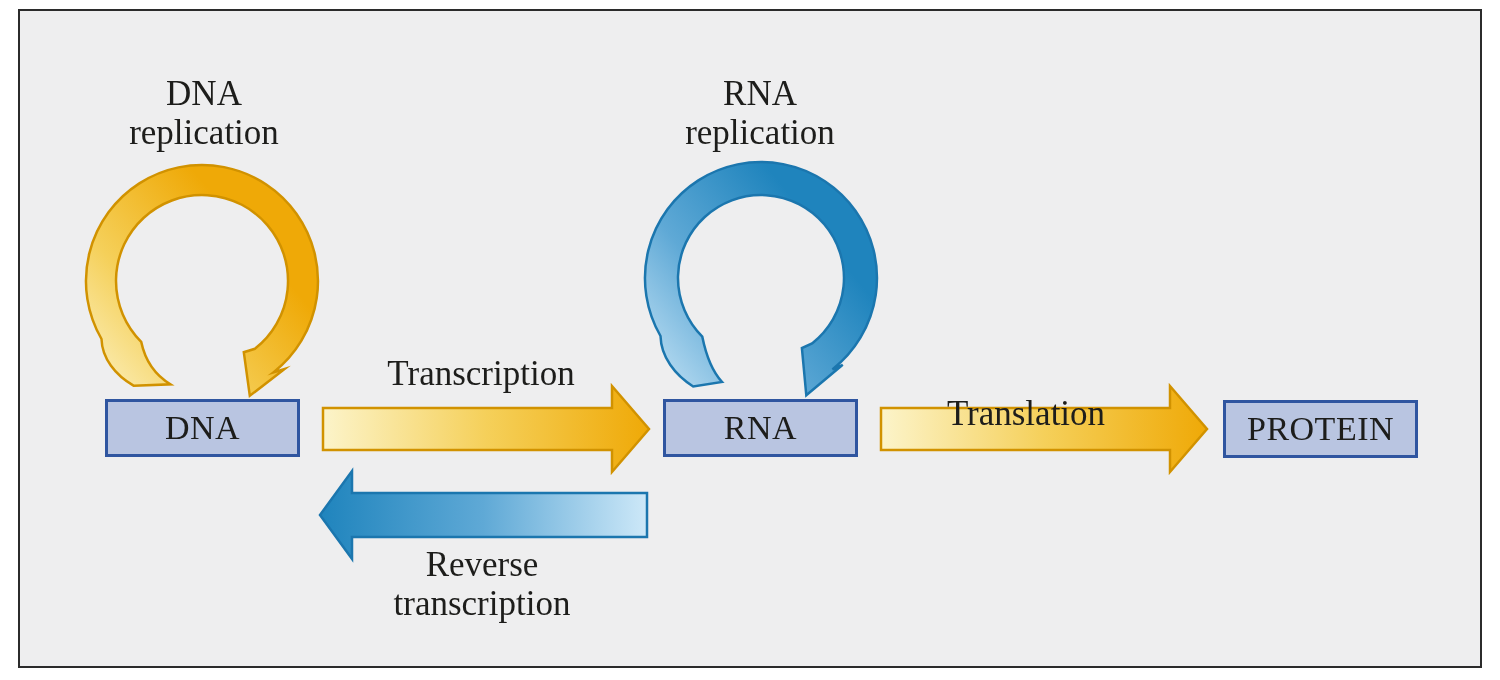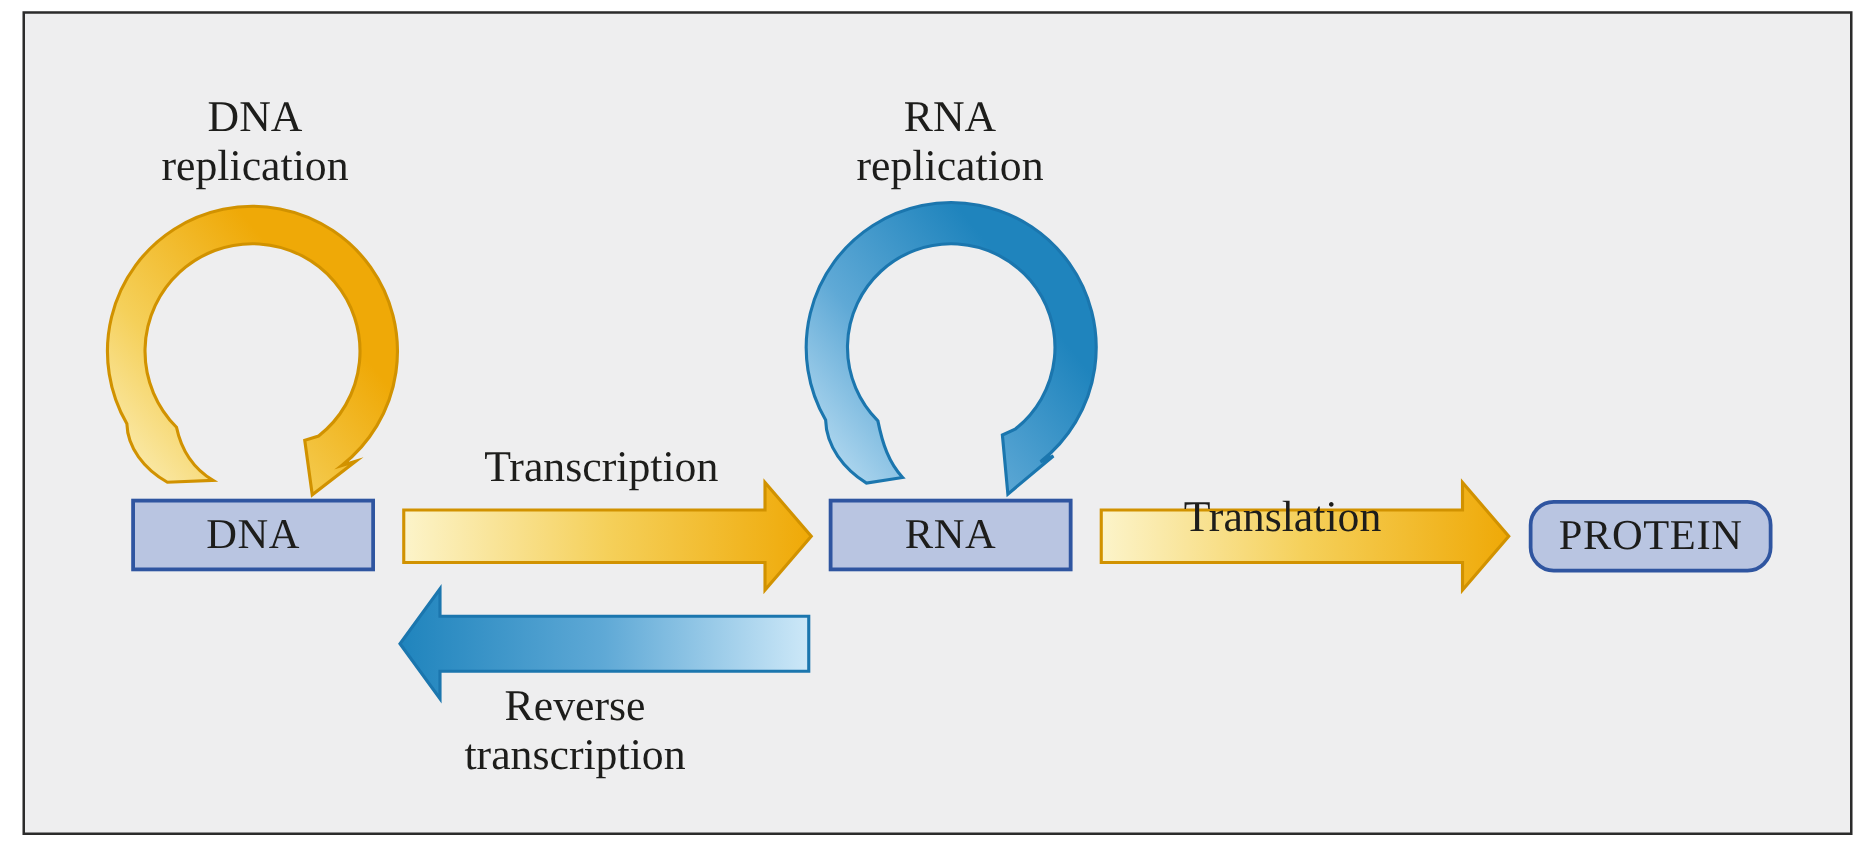--- a/index.html
+++ b/index.html
@@ -39,36 +39,36 @@
     display: flex;
     align-items: center;
     justify-content: center;
     font-size: 34px;
     letter-spacing: 0.5px;
     color: #1d1d1b;
     z-index: 2;
   }
   .node-dna { left: 105px; top: 399px; }
   .node-rna { left: 663px; top: 399px; }
-  .node-protein { left: 1223px; top: 400px; border-radius: 20px; }
+  .node-protein { left: 1223px; top: 400px; }
   .label {
     position: absolute;
     transform: translateX(-50%);
     text-align: center;
     font-size: 35px;
     line-height: 39px;
     color: #1d1d1b;
     white-space: nowrap;
     z-index: 2;
   }
   .label-dna-replication { left: 204px; top: 74px; }
   .label-rna-replication { left: 760px; top: 74px; }
   .label-transcription { left: 481px; top: 354px; }
   .label-translation { left: 1026px; top: 354px; margin-top: 40px; }
-  .label-reverse-transcription { left: 460px; top: 545px; }
+  .label-reverse-transcription { left: 482px; top: 545px; }
 </style>
 </head>
 <body>
 
 <div class="stage">
 
   <div class="frame"></div>
 
   <svg class="diagram-svg" viewBox="0 0 1500 680" xmlns="http://www.w3.org/2000/svg">
     <defs>

